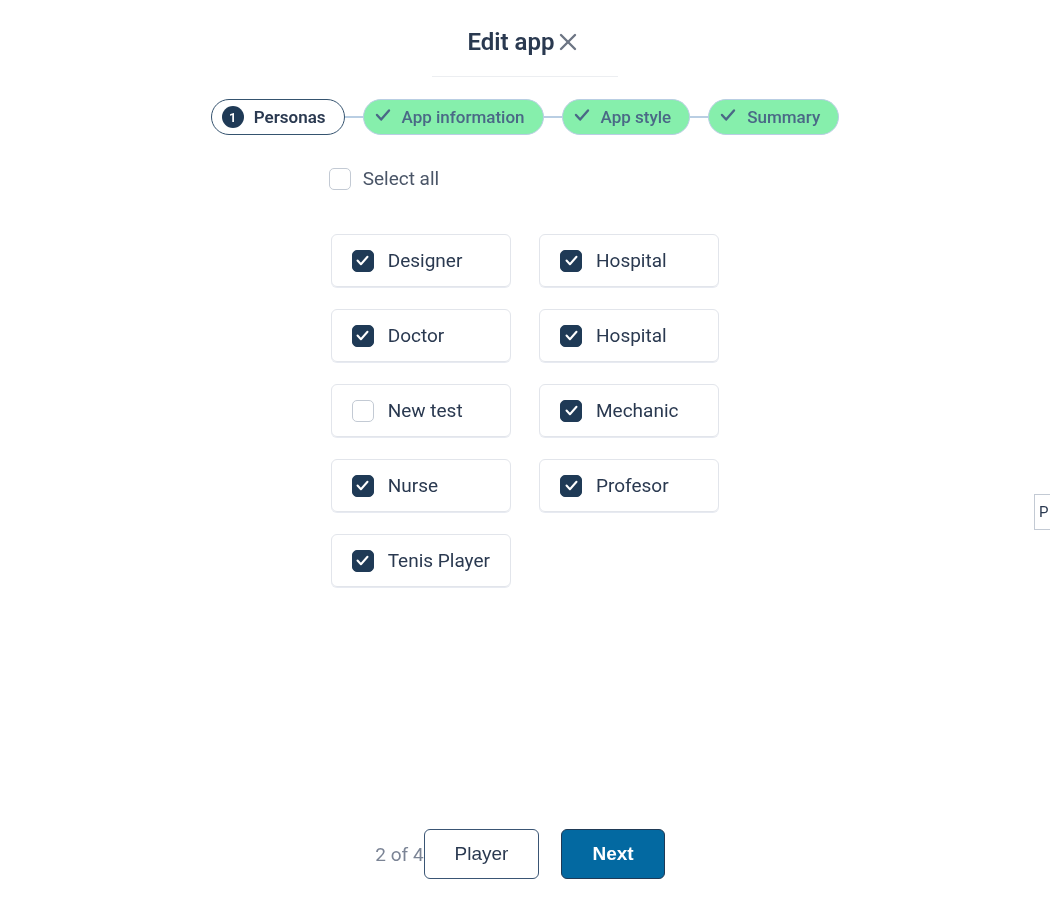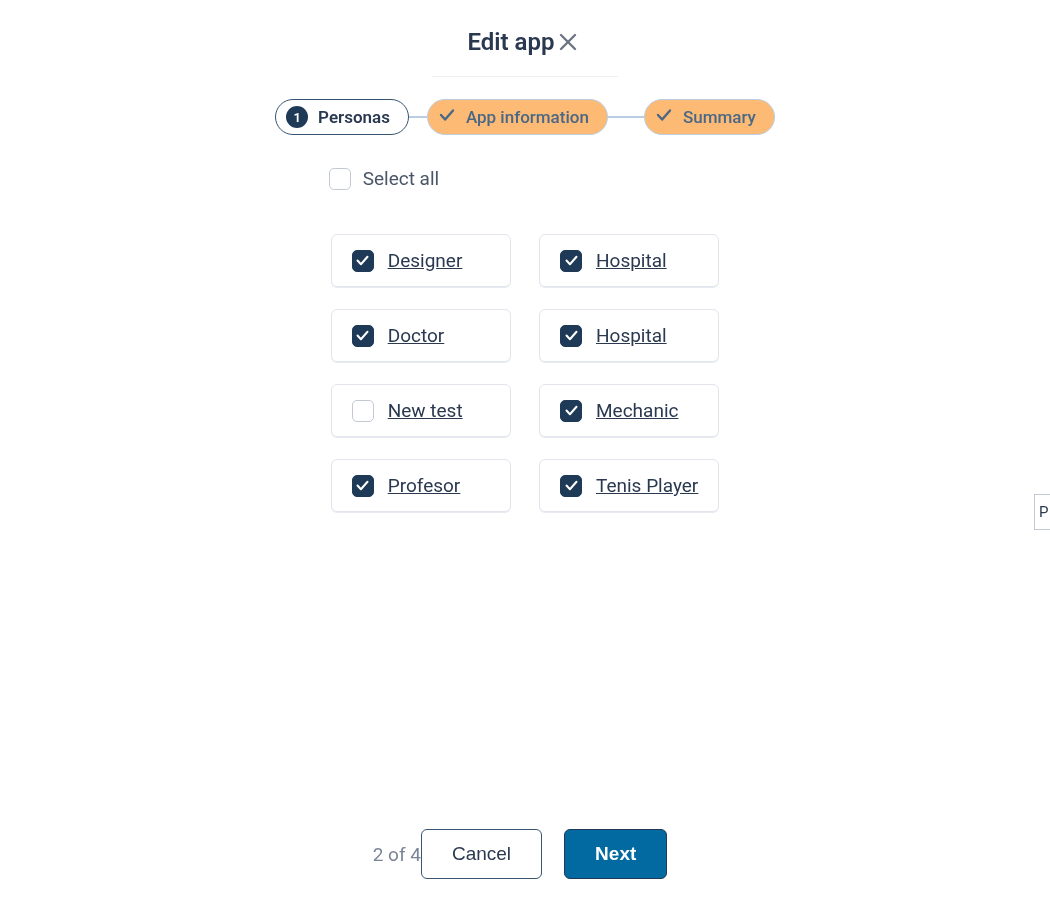--- a/index.html
+++ b/index.html
@@ -66,21 +66,21 @@
       width: 22px;
       height: 22px;
       display: inline-flex;
       align-items: center;
       justify-content: center;
       font-size: 13px;
       font-weight: 600;
     }
     .step.active .label { color: #2a3950; font-weight: 600; }
     .step.done {
-      background: #fdba74;
+      background: #86efac;
       border: 1.5px solid #b9cee3;
     }
     .step.done .label { color: #4a6886; font-weight: 500; }
     .step.done svg { width: 18px; height: 18px; color: #4a6886; }
     .connector {
       width: 18px;
       height: 1.5px;
       background: #b9cee3;
     }
     .content {
@@ -126,21 +126,20 @@
       border-radius: 6px;
       padding: 14px 20px;
       display: flex;
       align-items: center;
       gap: 14px;
       font-size: 19px;
       color: #2a3950;
       position: relative;
       cursor: pointer;
       box-shadow: 0 1px 0 rgba(185,195,215,0.35);
-      text-decoration: underline;
     }
     .footer {
       display: flex;
       align-items: center;
       justify-content: space-between;
       padding: 24px 46px 34px 36px;
     }
     .page-indicator {
       font-size: 19px;
       color: #7b8495;
@@ -201,20 +200,26 @@
         <span class="label">Personas</span>
       </div>
       <div class="connector"></div>
       <div class="step done">
         <span><svg viewBox="0 0 24 24" fill="none" stroke="currentColor" stroke-width="3.2" stroke-linecap="round" stroke-linejoin="round">
             <polyline points="4 12 9.5 18 20 6"></polyline>
           </svg></span>
         <span class="label">App information</span>
       </div>
       <div class="connector"></div>
+      <div class="step done">
+        <span><svg viewBox="0 0 24 24" fill="none" stroke="currentColor" stroke-width="3.2" stroke-linecap="round" stroke-linejoin="round">
+            <polyline points="4 12 9.5 18 20 6"></polyline>
+          </svg></span>
+        <span class="label">App style</span>
+      </div>
       <div class="connector"></div>
       <div class="step done">
         <span><svg viewBox="0 0 24 24" fill="none" stroke="currentColor" stroke-width="3.2" stroke-linecap="round" stroke-linejoin="round">
             <polyline points="4 12 9.5 18 20 6"></polyline>
           </svg></span>
         <span class="label">Summary</span>
       </div>
     </div>
 
   <div class="content">
@@ -266,37 +271,45 @@
             </svg>
           </span>
           <span>Mechanic</span>
         </div>
         <div class="card">
           <span class="checkbox checked">
             <svg viewBox="0 0 24 24" fill="none" stroke="currentColor" stroke-width="3.2" stroke-linecap="round" stroke-linejoin="round">
               <polyline points="4 12 9.5 18 20 6"></polyline>
             </svg>
           </span>
+          <span>Nurse</span>
+        </div>
+        <div class="card">
+          <span class="checkbox checked">
+            <svg viewBox="0 0 24 24" fill="none" stroke="currentColor" stroke-width="3.2" stroke-linecap="round" stroke-linejoin="round">
+              <polyline points="4 12 9.5 18 20 6"></polyline>
+            </svg>
+          </span>
           <span>Profesor</span>
         </div>
         <div class="card">
           <span class="checkbox checked">
             <svg viewBox="0 0 24 24" fill="none" stroke="currentColor" stroke-width="3.2" stroke-linecap="round" stroke-linejoin="round">
               <polyline points="4 12 9.5 18 20 6"></polyline>
             </svg>
           </span>
           <span>Tenis Player</span>
         </div>
       </div>
   </div>
 
   <div class="footer">
     <div class="page-indicator">2 of 4</div>
     <div class="footer-actions">
-      <button class="btn secondary">Cancel</button>
+      <button class="btn secondary">Player</button>
       <button class="btn primary">Next</button>
     </div>
   </div>
 </div>
 
 <div class="peek">
   <span>P</span>
 </div>
 
 </body></html>

